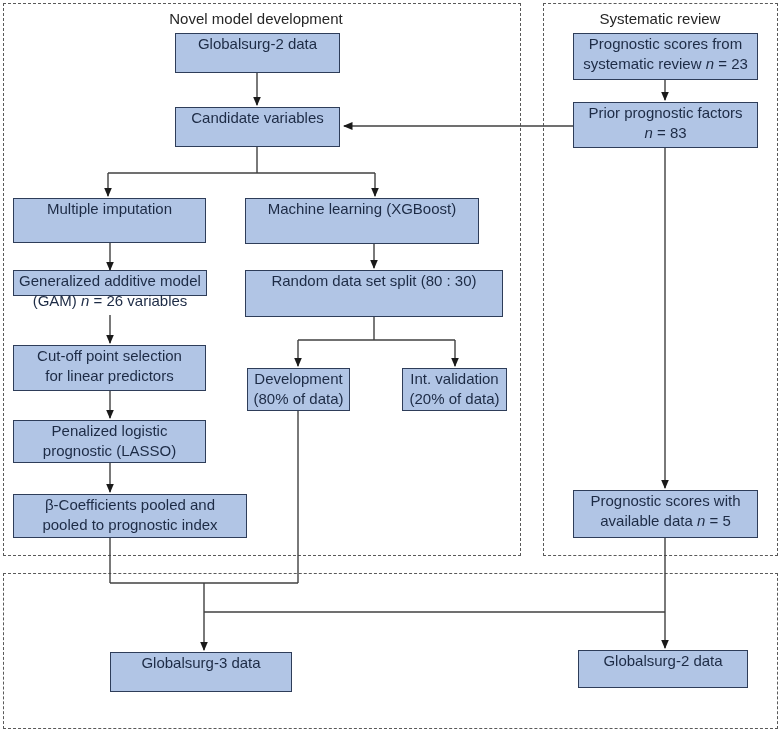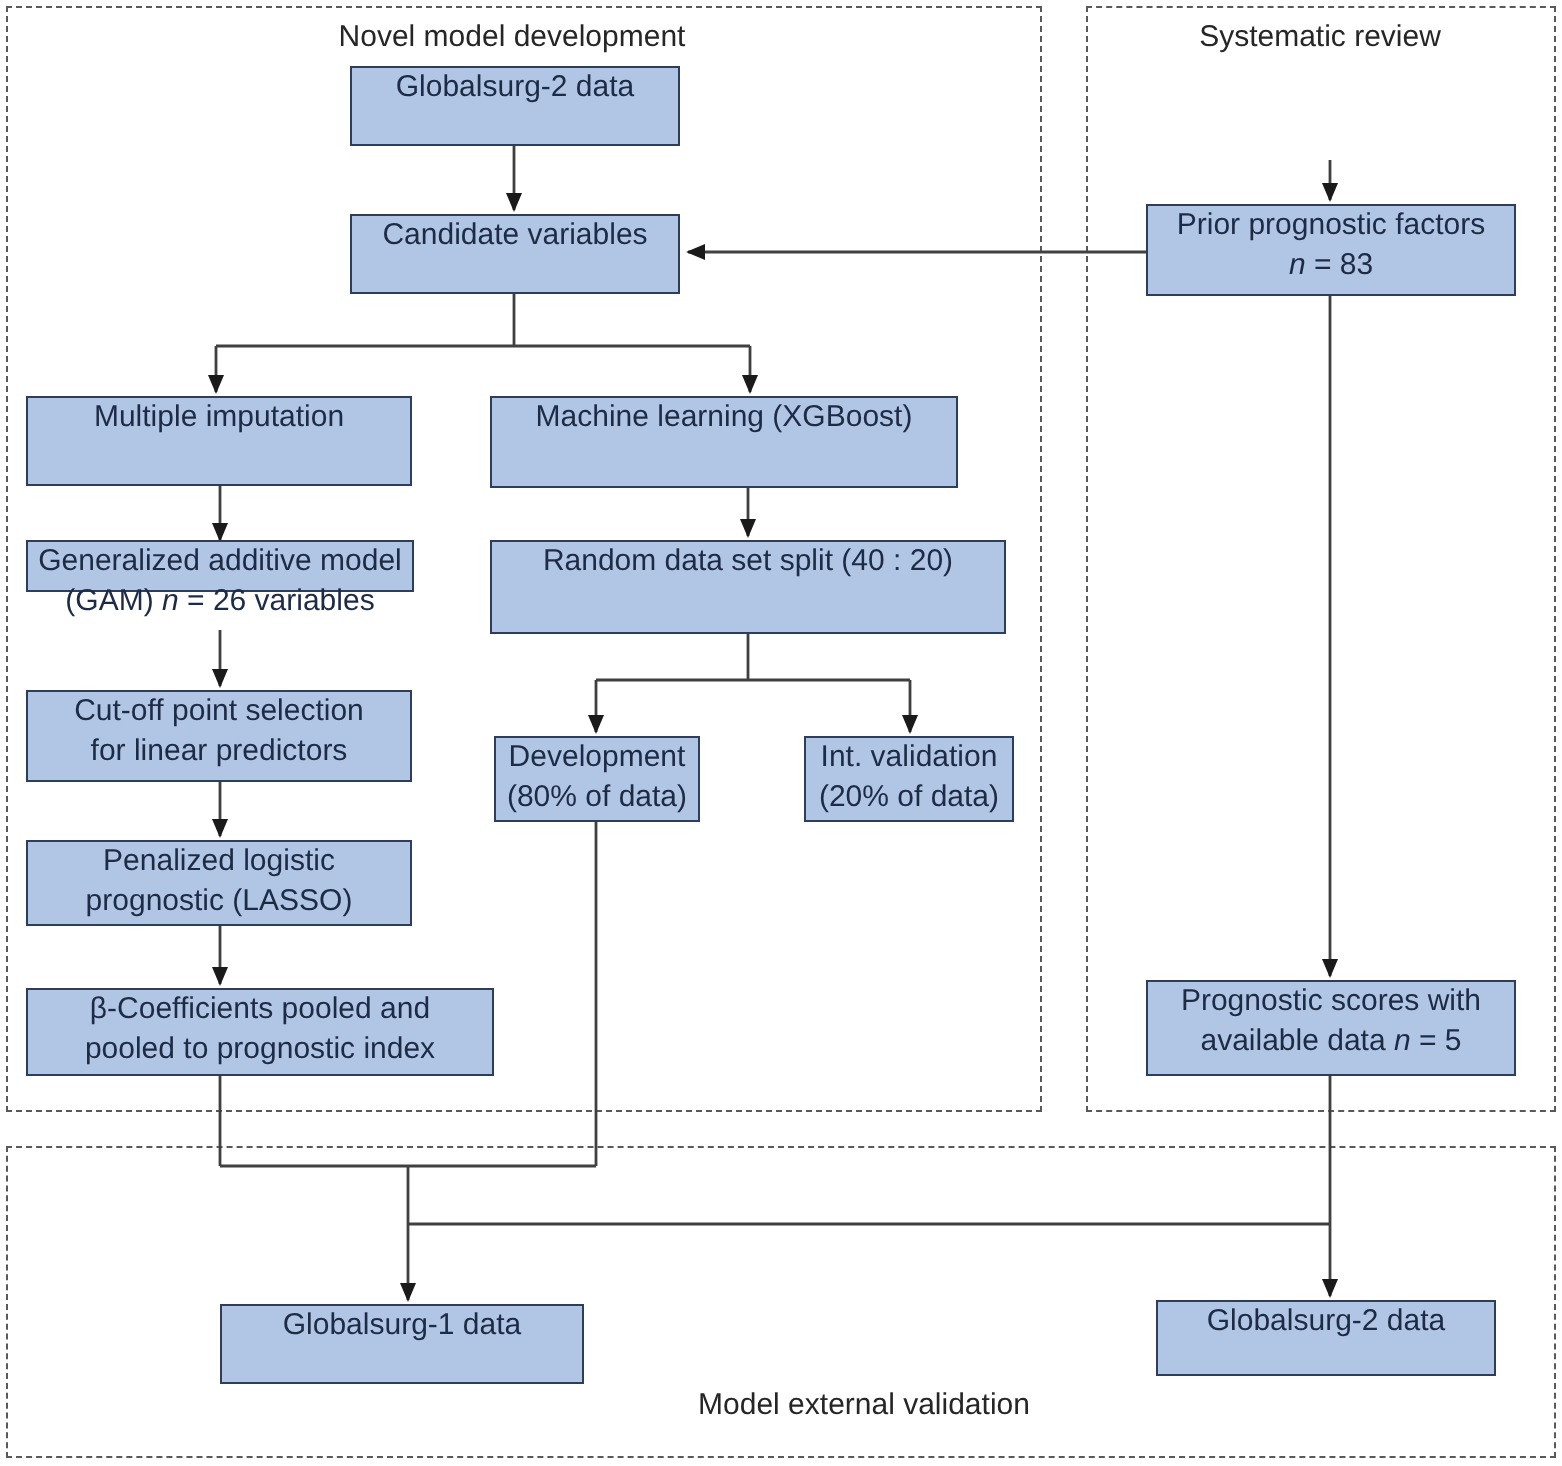--- a/index.html
+++ b/index.html
@@ -29,21 +29,20 @@
 <body>
 
 <div id="canvas">
 
   <div class="section" style="left:3px;top:3px;width:518px;height:553px"></div>
   <div class="section" style="left:543px;top:3px;width:235px;height:553px"></div>
   <div class="section" style="left:3px;top:573px;width:775px;height:156px"></div>
 
   <div class="section-title" style="left:256px;top:10px">Novel model development</div>
   <div class="section-title" style="left:660px;top:10px">Systematic review</div>
-  <div class="section-title" style="left:432px;top:694px">Model external validation</div>
 
   <svg id="wires" width="781" height="733" viewBox="0 0 781 733">
     <defs>
       <marker id="ah" markerWidth="10" markerHeight="9" refX="8.5" refY="4" orient="auto" markerUnits="userSpaceOnUse">
         <path d="M0,0 L9.5,4 L0,8 Z" fill="#1a1a1a"></path>
       </marker>
     </defs>
     <g stroke="#404040" stroke-width="1.4" fill="none">
       <line x1="257" y1="73" x2="257" y2="105" marker-end="url(#ah)"></line>
       <line x1="257" y1="147" x2="257" y2="173"></line>
@@ -72,41 +71,45 @@
   </svg>
 
   <div class="node" style="left:175px;top:33px;width:165px;height:40px">
     <span class="line">Globalsurg-2 data</span>
   </div>
 
   <div class="node" style="left:175px;top:107px;width:165px;height:40px">
     <span class="line">Candidate variables</span>
   </div>
 
+  <div class="node" style="left:573px;top:33px;width:185px;height:47px">
+    <span class="line">Prognostic scores from</span>
+    <span class="line"><span>systematic review </span><span class="it">n</span><span> = 23</span></span>
+  </div>
 
   <div class="node" style="left:573px;top:102px;width:185px;height:46px">
     <span class="line">Prior prognostic factors</span>
     <span class="line"><span class="it">n</span><span> = 83</span></span>
   </div>
 
   <div class="node" style="left:13px;top:198px;width:193px;height:45px">
     <span class="line">Multiple imputation</span>
   </div>
 
   <div class="node" style="left:245px;top:198px;width:234px;height:46px">
     <span class="line">Machine learning (XGBoost)</span>
   </div>
 
   <div class="node" style="left:13px;top:270px;width:194px;height:26px">
     <span class="line">Generalized additive model</span>
     <span class="line"><span>(GAM) </span><span class="it">n</span><span> = 26 variables</span></span>
   </div>
 
   <div class="node" style="left:245px;top:270px;width:258px;height:47px">
-    <span class="line">Random data set split (40 : 20)</span>
+    <span class="line">Random data set split (80 : 30)</span>
   </div>
 
   <div class="node" style="left:13px;top:345px;width:193px;height:46px">
     <span class="line">Cut-off point selection</span>
     <span class="line">for linear predictors</span>
   </div>
 
   <div class="node" style="left:247px;top:368px;width:103px;height:43px">
     <span class="line">Development</span>
     <span class="line">(80% of data)</span>
@@ -126,20 +129,20 @@
     <span class="line">β-Coefficients pooled and</span>
     <span class="line">pooled to prognostic index</span>
   </div>
 
   <div class="node" style="left:573px;top:490px;width:185px;height:48px">
     <span class="line">Prognostic scores with</span>
     <span class="line"><span>available data </span><span class="it">n</span><span> = 5</span></span>
   </div>
 
   <div class="node" style="left:110px;top:652px;width:182px;height:40px">
-    <span class="line">Globalsurg-1 data</span>
+    <span class="line">Globalsurg-3 data</span>
   </div>
 
   <div class="node" style="left:578px;top:650px;width:170px;height:38px">
     <span class="line">Globalsurg-2 data</span>
   </div>
 
 </div>
 
 </body></html>

